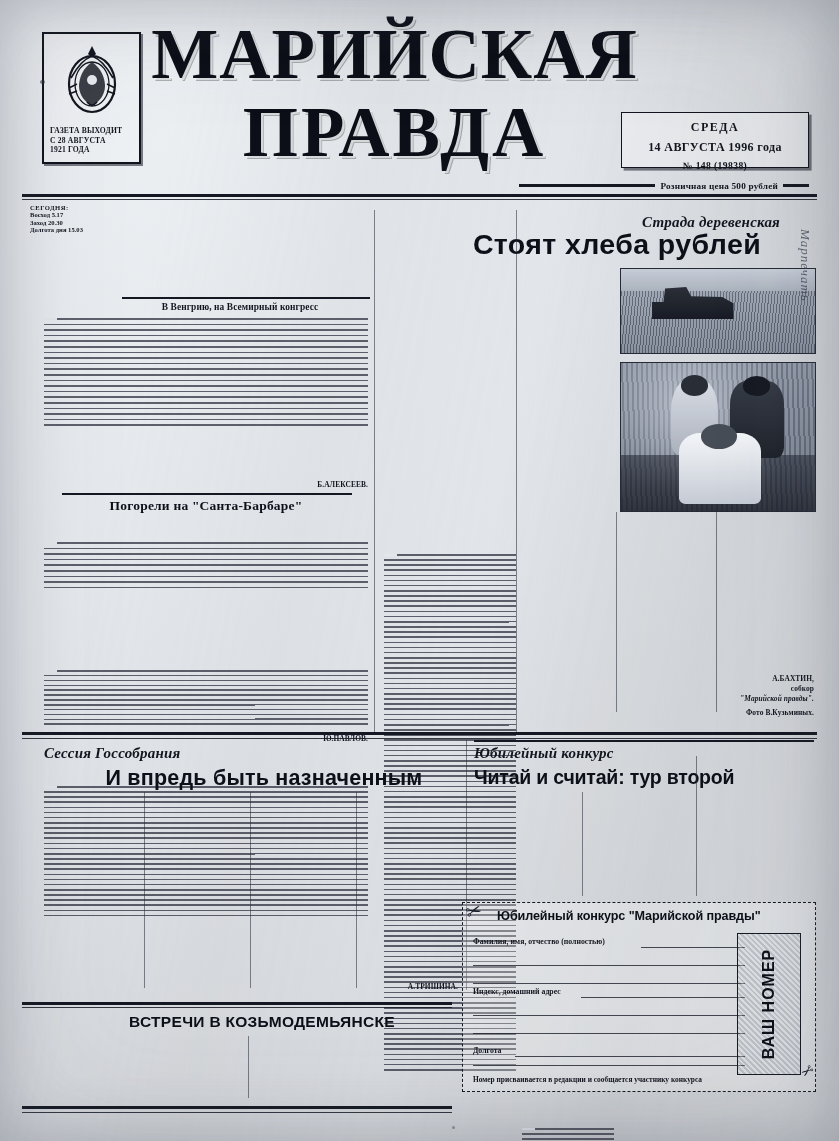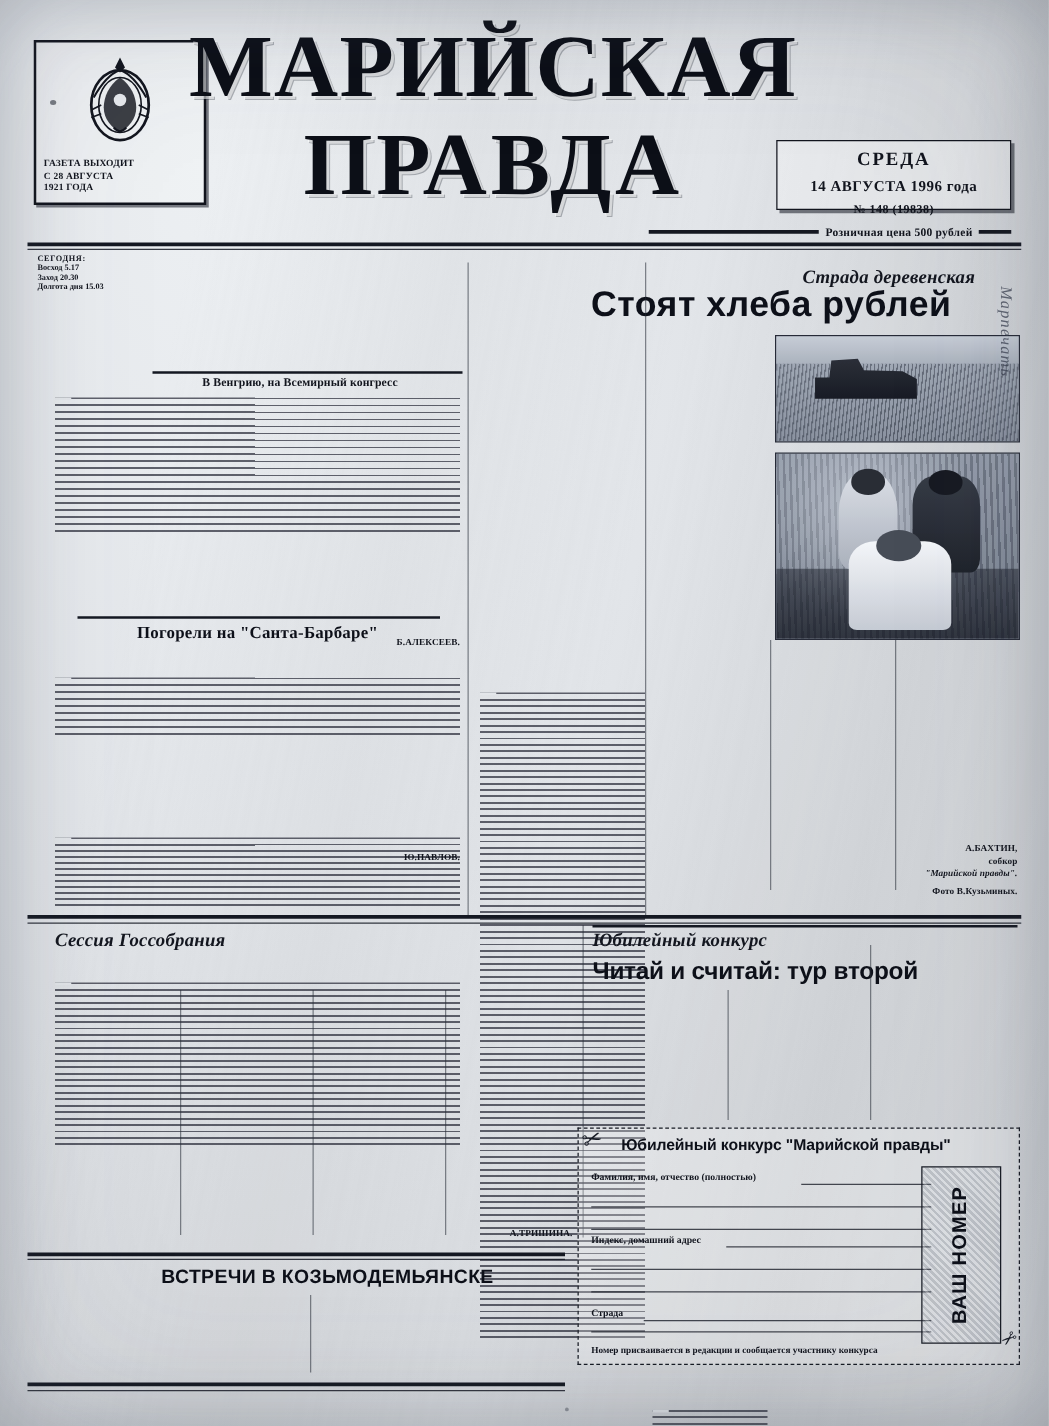--- a/index.html
+++ b/index.html
@@ -40,24 +40,23 @@
   .copy.tight{--lh:4.85px;}
   .copy.loose{--lh:5.6px;}
   .indent{position:relative;}
   .indent:before{
     content:"";position:absolute;left:0;top:0;width:13px;height:1.6px;
     background:var(--paper,#e4e7eb);
   }
 
   
   .emblem-box{
-    position:absolute;left:5px;top:18px;width:95px;height:128px;
+    position:absolute;left:20px;top:18px;width:95px;height:128px;
     border:2.4px solid #10131c;background:rgba(255,255,255,.18);
     box-shadow:2px 2px 0 rgba(20,24,34,.55);
-    padding-left:39px;
   }
   .emblem{
     position:absolute;left:50%;top:10px;transform:translateX(-50%);
     width:58px;height:72px;
   }
   .emblem-cap{
     position:absolute;left:6px;bottom:7px;right:4px;
     font-family:"Liberation Serif", serif;
     font-size:7.6px;line-height:9.6px;font-weight:700;letter-spacing:.18px;
     color:#13161f;
@@ -80,21 +79,21 @@
   .mh1{font-size:71px;margin-top:2px;}
   .mh2{font-size:71px;margin-top:10px;letter-spacing:3px;}
 
   .datebox{
     position:absolute;right:8px;top:98px;width:186px;height:54px;
     border:1.6px solid #12151e;background:rgba(255,255,255,.30);
     box-shadow:2.6px 2.6px 0 rgba(20,24,34,.55);
     text-align:center;
   }
   .datebox div{font-weight:700;color:#12151e;}
-  .d1{font-size:15px;letter-spacing:1.5px;margin-top:7px;}
+  .d1{font-size:12px;letter-spacing:1.5px;margin-top:7px;}
   .d2{font-size:12px;letter-spacing:.4px;margin-top:5px;}
   .d3{font-size:9.6px;letter-spacing:.4px;margin-top:5px;}
 
   .pricebar{
     position:absolute;right:8px;top:166px;width:290px;height:11px;
     display:flex;align-items:center;justify-content:flex-end;gap:5px;
   }
   .pricebar .seg{flex:1 1 auto;height:3.4px;background:#151821;}
   .pricebar .txt{
     font-size:9.2px;font-weight:700;color:#12151e;white-space:nowrap;letter-spacing:.2px;
@@ -307,33 +306,33 @@
     <div>Восход 5.17</div>
     <div>Заход 20.30</div>
     <div>Долгота дня 15.03</div>
   </div>
 
   <div class="hr med" style="left:100px;top:283px;width:248px;"></div>
   <div class="kicker-c">В Венгрию, на Всемирный конгресс</div>
 
   <div class="copy loose indent" style="left:22px;top:304px;width:324px;height:110px;--paper:#e4e7eb;"></div>
   <div class="copy loose indent" style="left:22px;top:418px;width:324px;height:46px;--paper:#e4e7eb;"></div>
-  <div class="byline" style="left:146px;top:466px;width:200px;margin-top:29px;">Б.АЛЕКСЕЕВ.</div>
+  <div class="byline" style="left:146px;top:466px;width:200px;">Б.АЛЕКСЕЕВ.</div>
 
   <div class="hl-vesti" style="left:22px;top:0;width:0;height:0;overflow:hidden;"></div>
 
   <div class="hr med" style="left:40px;top:479px;width:290px;"></div>
   <div style="position:absolute;left:22px;top:484px;width:324px;text-align:center;
               font-family:'Liberation Serif',serif;font-weight:700;font-size:13.5px;color:#0d1019;letter-spacing:.2px;">Погорели на "Санта-Барбаре"</div>
   <div style="position:absolute;left:22px;top:501px;width:324px;text-align:center;
               font-style:italic;font-size:7.2px;line-height:8.2px;color:#1a1d27;">&nbsp;</div>
 
   <div class="copy tight indent" style="left:22px;top:500px;width:324px;height:56px;--paper:#e4e7eb;"></div>
   <div class="copy indent" style="left:22px;top:560px;width:324px;height:130px;--paper:#e4e7eb;"></div>
-  <div class="byline" style="left:146px;top:667px;width:200px;">Ю.ПАВЛОВ.</div>
+  <div class="byline" style="left:146px;top:720px;width:200px;">Ю.ПАВЛОВ.</div>
 
   <div class="vr" style="left:352px;top:196px;height:524px;"></div>
 
   <div class="copy indent" style="left:362px;top:198px;width:132px;height:520px;--paper:#e4e7eb;"></div>
 
   <div class="rubric" style="position:absolute;left:620px;top:200px;">Страда деревенская</div>
   <div class="hl-khleba" style="left:398px;top:214px;width:394px;">Стоят хлеба рублей</div>
 
   <div class="photo ph-a">
     <div class="sky"></div>
@@ -359,20 +358,21 @@
   <div class="byline" style="left:630px;top:694px;width:162px;">Фото В.Кузьминых.</div>
 
   <div class="vr" style="left:494px;top:196px;height:524px;"></div>
   <div class="vr" style="left:594px;top:498px;height:200px;"></div>
   <div class="vr" style="left:694px;top:498px;height:200px;"></div>
 
   <div class="hr fat" style="left:0;top:718px;width:795px;"></div>
   <div class="hr thin" style="left:0;top:724px;width:795px;"></div>
 
   <div class="rubric" style="position:absolute;left:22px;top:731px;">Сессия Госсобрания</div>
+  <div class="hl-vpred">И впредь быть назначенным</div>
 
   <div class="hr med" style="left:452px;top:726px;width:340px;"></div>
   <div class="rubric" style="position:absolute;left:452px;top:731px;">Юбилейный конкурс</div>
   <div class="hl-chitai">Читай и считай: тур второй</div>
 
   <div class="vr" style="left:444px;top:726px;height:250px;"></div>
 
   <div class="byline" style="left:336px;top:968px;width:100px;">А.ТРИШИНА.</div>
 
   <div class="vr" style="left:122px;top:778px;height:196px;"></div>
@@ -388,21 +388,21 @@
     <div class="coupon-fld" style="left:10px;top:34px;">Фамилия, имя, отчество (полностью)</div>
     <div class="cline" style="left:178px;top:44px;width:104px;"></div>
     <div class="cline" style="left:10px;top:62px;width:272px;"></div>
     <div class="cline" style="left:10px;top:80px;width:272px;"></div>
 
     <div class="coupon-fld" style="left:10px;top:84px;">Индекс, домашний адрес</div>
     <div class="cline" style="left:118px;top:94px;width:164px;"></div>
     <div class="cline" style="left:10px;top:112px;width:272px;"></div>
     <div class="cline" style="left:10px;top:130px;width:272px;"></div>
 
-    <div class="coupon-fld" style="left:10px;top:143px;">Страда</div>
+    <div class="coupon-fld" style="left:10px;top:143px;">Долгота</div>
     <div class="cline" style="left:52px;top:153px;width:230px;"></div>
     <div class="cline" style="left:10px;top:162px;width:272px;"></div>
 
     <div class="coupon-note">Номер присваивается в редакции и сообщается участнику конкурса</div>
 
     <div class="yourno">
       <span>ВАШ НОМЕР</span>
     </div>
     <div class="scissors2">✂</div>
   </div>

